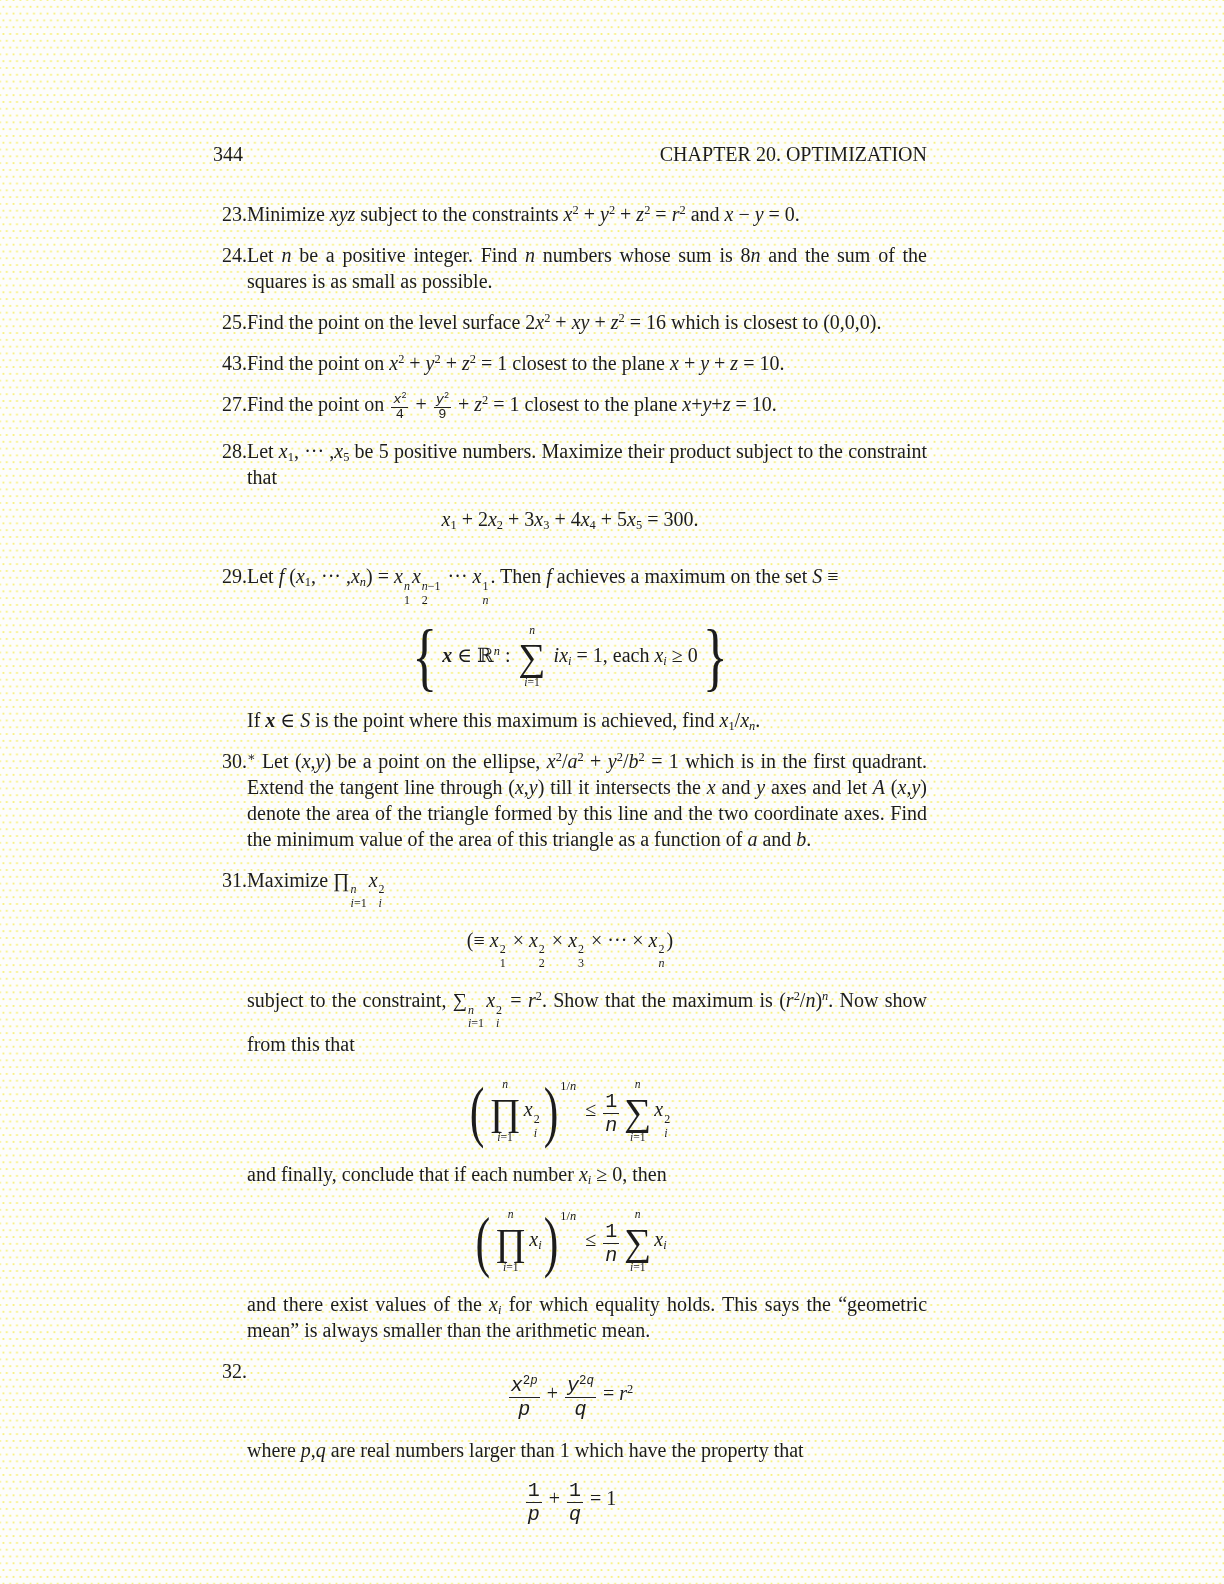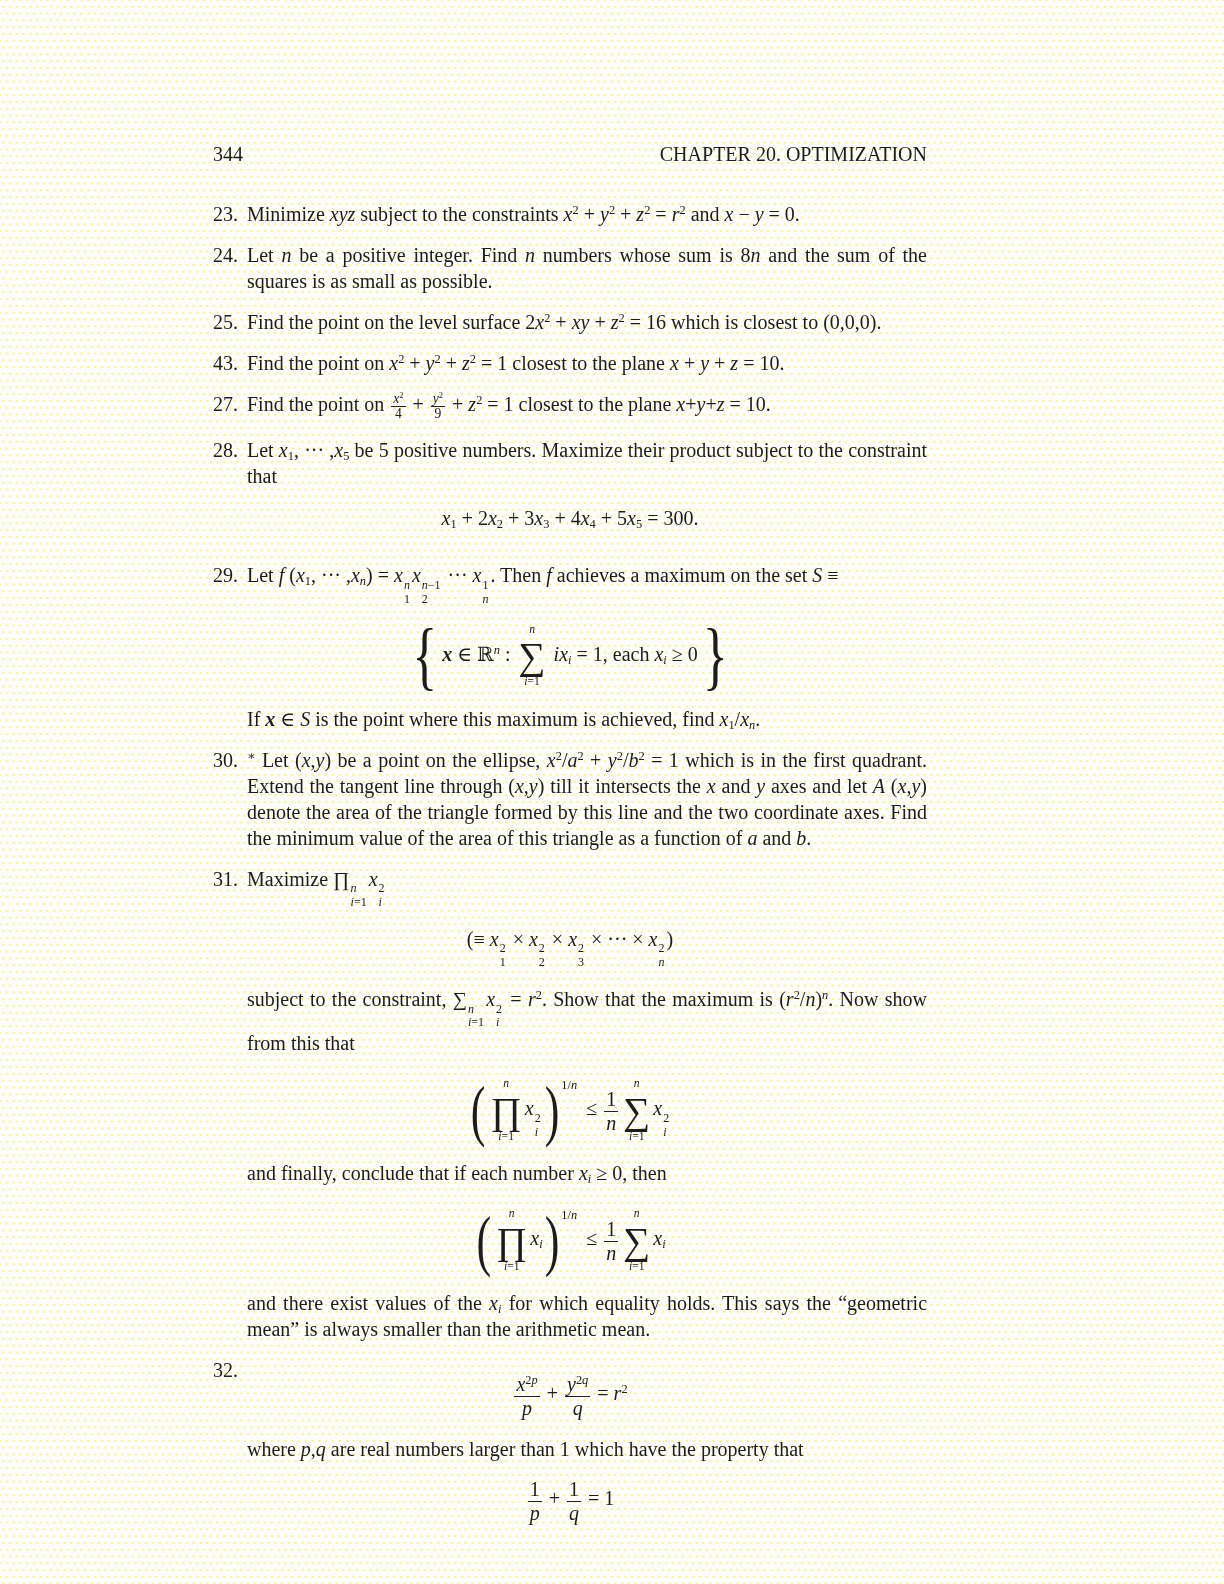--- a/index.html
+++ b/index.html
@@ -33,20 +33,21 @@
     align-items: baseline;
     margin-bottom: 34px;
   }
   .problem {
     display: flex;
     margin-bottom: 15px;
   }
   .pnum {
     flex: 0 0 34px;
     width: 34px;
+    text-align: right;
   }
   .pbody {
     flex: 1 1 auto;
     min-width: 0;
   }
   .ptext {
     text-align: justify;
     margin: 0;
   }
   .pmath {
@@ -101,20 +102,21 @@
   }
   .pexp { font-size: 0.62em; vertical-align: 2.1em; margin-right: 4px; }
   
   .frac {
     display: inline-block;
     text-align: center;
     font-size: 0.68em;
     line-height: 1.1;
     vertical-align: -0.55em;
     margin: 0 2px;
+    font-family: Liberation Mono, monospace;
   }
   .frac .fn { display: block; padding: 0 2px; }
   .frac .fd { display: block; border-top: 1.3px solid #222; padding: 0 2px; }
   .dfrac {
     font-size: 1em;
     vertical-align: -0.75em;
     line-height: 1.15;
   }
 </style>
 </head>

